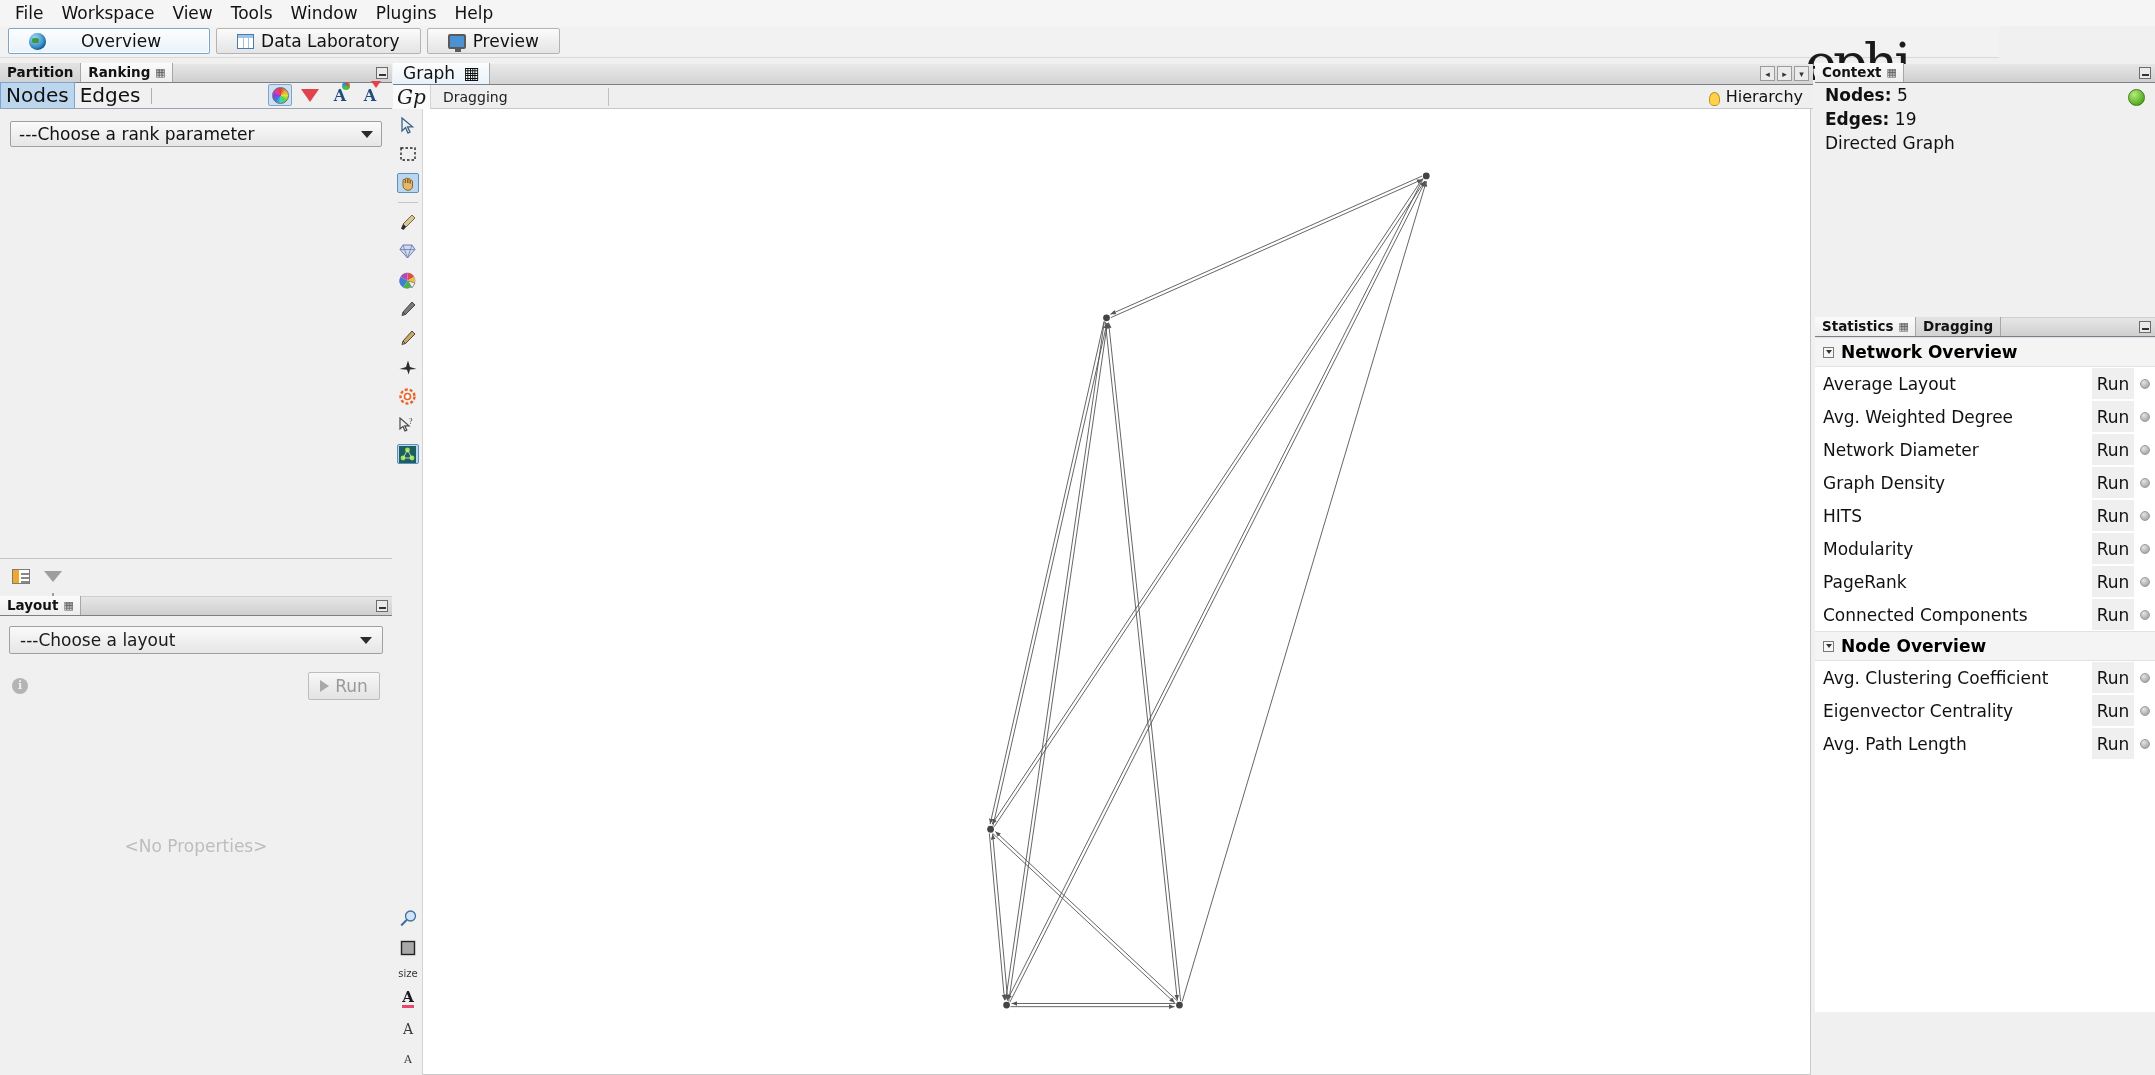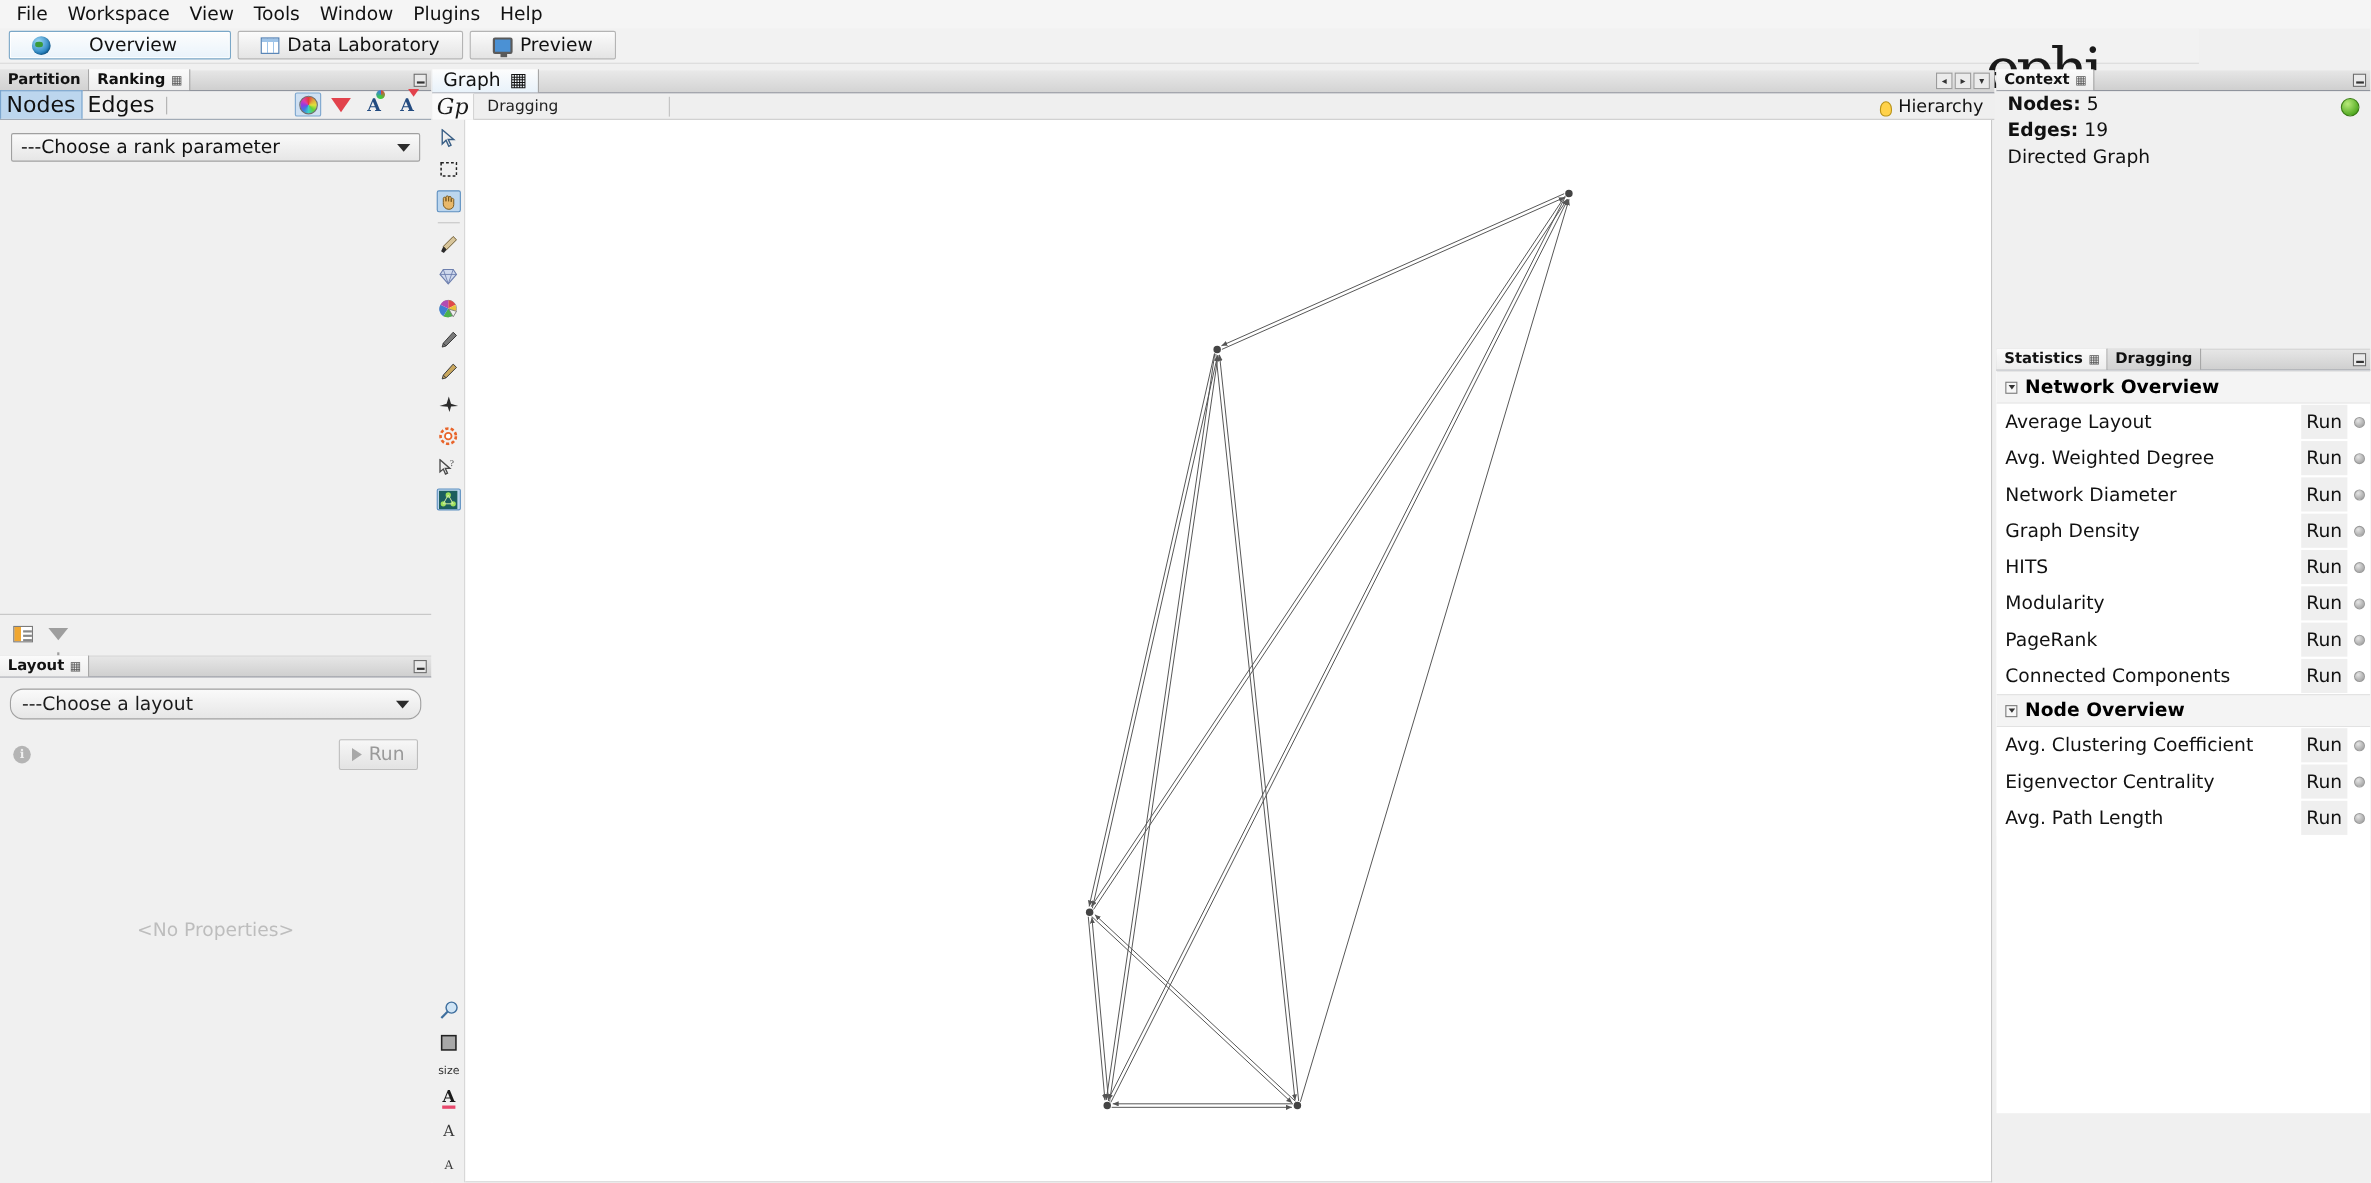--- a/index.html
+++ b/index.html
@@ -168,21 +168,21 @@
   .ico-funnel{ width:0;height:0;border-left:9px solid transparent;border-right:9px solid transparent;
      border-top:11px solid #9e9e9e; position:relative;}
   .ico-funnel::after{content:"";position:absolute;left:-1px;top:11px;width:2px;height:5px;background:#9e9e9e;}
 
   
   #layout-panel { left: 0; top: 596px; width: 392px; height: 479px; border-top:1px solid #cfcfcf;}
   #layout-panel .body { position:absolute; left:0; top:19px; width:392px; height:460px; background:#f0f0f0;}
   .layout-combo {
     position:absolute; left:9px; top:10px; width:374px; height:28px;
     background: linear-gradient(#fafafa,#e6e6e6);
-    border:1px solid #a0a0a0; border-radius:12px;
+    border:1px solid #a0a0a0; border-radius:2px;
     display:flex; align-items:center; padding:0 10px; font-size:17px;
   }
   .layout-row {
     position:absolute; left:0; top:52px; width:392px; height:36px;
     display:flex; align-items:center; padding:0 12px;
   }
   .ico-info{ width:16px;height:16px;border-radius:50%;background:#b4b4b4;
     color:#f0f0f0;font-size:11px;font-weight:bold;text-align:center;line-height:16px;
     font-family:"DejaVu Serif",serif;}
   .run-btn {

